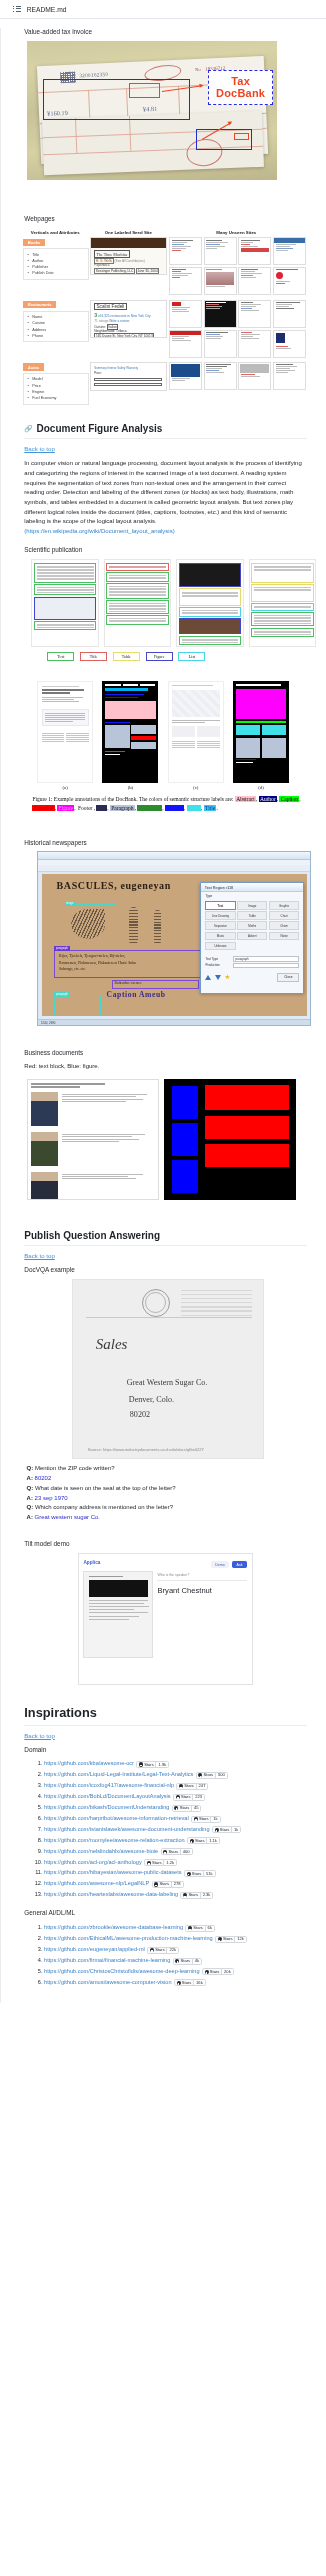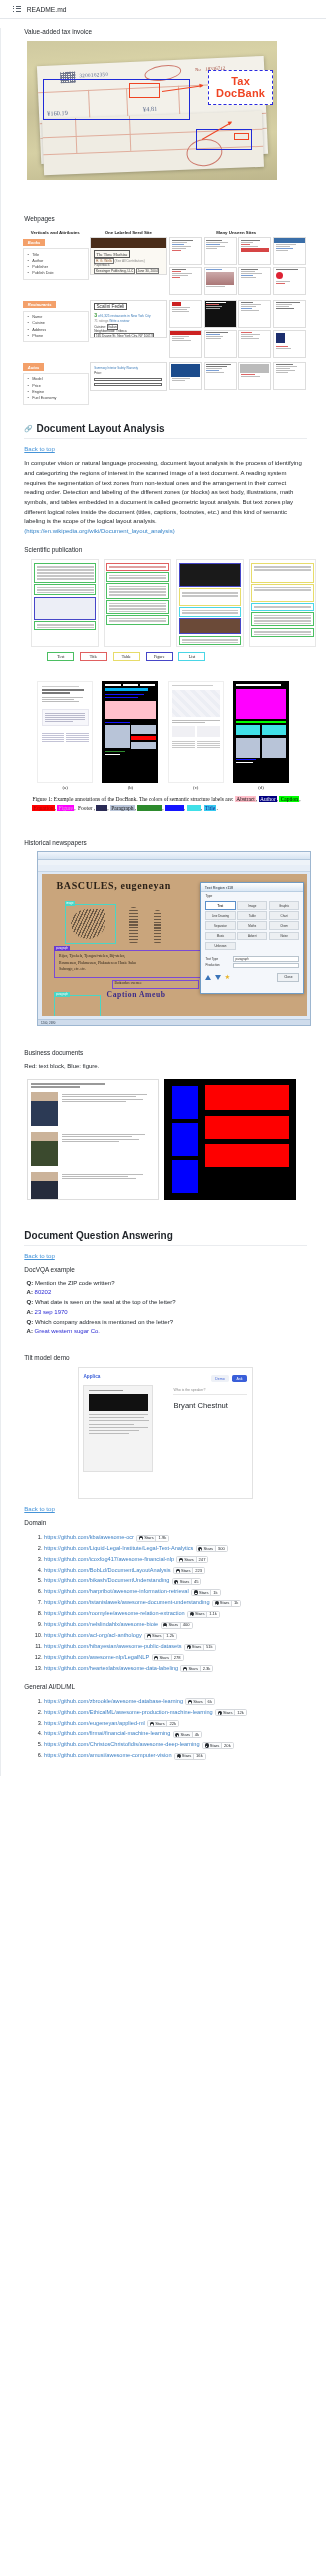--- a/index.html
+++ b/index.html
@@ -192,21 +192,21 @@
   .qa .a b { color:#1f2328; }
 
   
   .tilt {
     width:175px; height:132px; margin-left:64px; border:0.6px solid #e2e2e2; background:#fff;
     position:relative; overflow:hidden;
   }
   .tilt-top { display:flex; align-items:center; justify-content:space-between; padding:3.5px 4.7px; }
   .pill { background:#3a5fd9; color:#fff; font-size:3.5px; border-radius:1.7px; padding:1.7px 4.7px; }
   .pill.lt { background:#eef1f7; color:#3a5fd9; }
-  .tilt-body { display:flex; gap:20px; padding:0 4.7px; }
+  .tilt-body { display:flex; gap:4px; padding:0 4.7px; }
   .tiltdoc { width:70px; height:87px; background:#f3f3f3; border:0.6px solid #e0e0e0; overflow:hidden; position:relative; }
   .tiltout { flex:1; }
   .tiltout .qline { font-size:3.5px; color:#888; border-bottom:0.6px solid #e7e7e7; padding:2.3px 0; }
   .tiltans { font-size:7.6px; color:#1f2328; padding-top:5.8px; }
 
   
   ol.links { margin:2.3px 0 0 21px; padding:0 0 0 9.3px; }
   ol.links li { font-size:5.6px; line-height:1.95; color:#1f2328; }
   ol.links li a { color:#3b7fc4; text-decoration:none; word-break:break-all; }
   .badge {
@@ -490,21 +490,21 @@
               <div class="ln" style="width:48%"></div>
               <div class="ln" style="width:64%"></div>
               <div class="ln" style="width:40%"></div>
             </div>
         </div>
       </div>
     </div>
 
     <h2 class="sec">
       <span class="anchor">🔗</span>
-      <span>Document Layout Analysis</span>
+      <span>Document Figure Analysis</span>
     </h2>
     <a class="back-to-top" href="#">Back to top</a>
     <p class="para">
       <span>In computer vision or natural language processing, document layout analysis is the process of identifying and categorizing the regions of interest in the scanned image of a text document. A reading system requires the segmentation of text zones from non-textual ones and the arrangement in their correct reading order. Detection and labeling of the different zones (or blocks) as text body, illustrations, math symbols, and tables embedded in a document is called geometric layout analysis. But text zones play different logical roles inside the document (titles, captions, footnotes, etc.) and this kind of semantic labeling is the scope of the logical layout analysis.</span>
       <a class="link" href="#">(https://en.wikipedia.org/wiki/Document_layout_analysis)</a>
     </p>
 
     <div class="sub-head" style="margin-top:9.3px;">Scientific publication</div>
 
     <div class="fig">
@@ -859,25 +859,36 @@
         <div class="mred" style="left:41px;top:5.8px;width:84px;height:25.6px;"></div>
         <div class="mblue" style="left:8.1px;top:7px;width:25.6px;height:33px;"></div>
         <div class="mred" style="left:41px;top:37px;width:84px;height:23px;"></div>
         <div class="mblue" style="left:8.1px;top:44px;width:25.6px;height:33px;"></div>
         <div class="mred" style="left:41px;top:65px;width:84px;height:23px;"></div>
         <div class="mblue" style="left:8.1px;top:81px;width:25.6px;height:33px;"></div>
       </div>
     </div>
 
     <h2 class="sec" style="margin-top:30px;">
-      <span>Document Question Answering</span>
+      <span>Publish Question Answering</span>
     </h2>
     <a class="back-to-top" href="#">Back to top</a>
     <div class="sub-head" style="margin-top:3.5px;">DocVQA example</div>
 
+    <div class="docvqa">
+      <div style="position:absolute;left:12.8px;top:8.1px;width:166px;height:30px;border-bottom:0.6px solid #c9c9c9;"></div>
+      <div style="position:absolute;left:69px;top:9.3px;width:28px;height:28px;border:0.9px solid #5a5a5a;border-radius:50%;opacity:.55;"></div>
+      <div style="position:absolute;left:72px;top:12.8px;width:21px;height:21px;border:0.6px solid #7a7a7a;border-radius:50%;opacity:.5;"></div>
+      <div style="position:absolute;left:108px;top:10.5px;right:10.5px;height:27px;background:repeating-linear-gradient(180deg,#d2d2d2 0 1.2px,transparent 1.2px 4.1px);opacity:.8;"></div>
+      <div class="hand" style="left:23px;top:56px;font-size:15px;font-style:italic;">Sales</div>
+      <div class="hand" style="left:54px;top:98px;font-size:8.1px;">Great Western Sugar Co.</div>
+      <div class="hand" style="left:56px;top:115px;font-size:8.1px;">Denver, Colo.</div>
+      <div class="hand" style="left:57px;top:130px;font-size:8.1px;">80202</div>
+      <div class="src">Source: https://www.industrydocuments.ucsf.edu/docs/gfbx0227</div>
+    </div>
 
     <div class="qa">
       <div class="q">
         <b>Q:</b>
         <span>Mention the ZIP code written?</span>
       </div>
       <div class="a">
         <b>A:</b>
         <span>80202</span>
       </div>
@@ -921,20 +932,21 @@
           <div style="height:0.8px;background:#bbb;margin:2.3px 4.7px;width:74%"></div>
           <div style="height:0.8px;background:#bbb;margin:2.3px 4.7px;width:58%"></div>
         </div>
         <div class="tiltout">
           <div class="qline">Who is the speaker?</div>
           <div class="tiltans">Bryant Chestnut</div>
         </div>
       </div>
     </div>
 
+    <h1 class="sec">Inspirations</h1>
     <a class="back-to-top" href="#">Back to top</a>
 
     <div class="sub-head" style="margin-top:3.5px;">Domain</div>
 
     <ol class="links">
       <li><a href="#">https://github.com/kba/awesome-ocr</a><span class="badge">
             <span class="bl">
               <i class="gh"></i>
               <b style="font-weight:400">Stars</b>
             </span>

